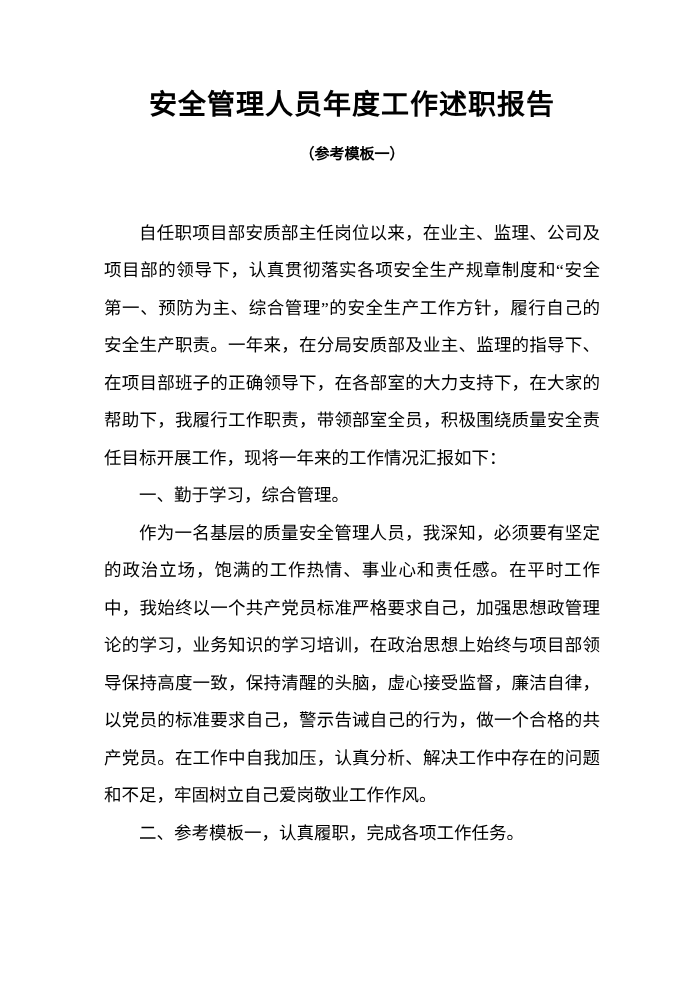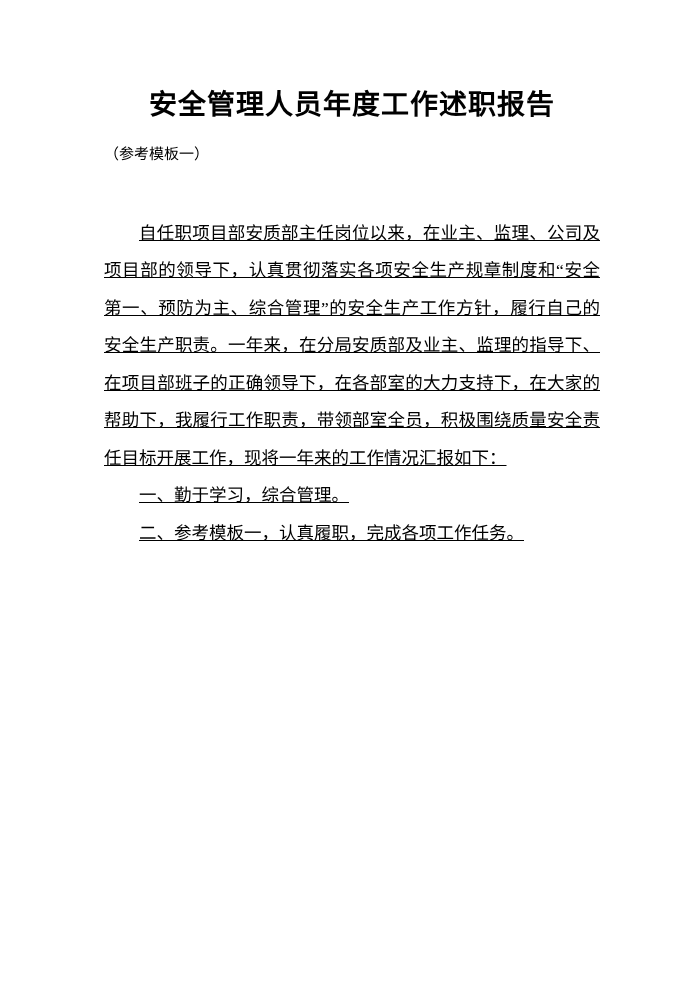--- a/index.html
+++ b/index.html
@@ -24,47 +24,48 @@
 
   .doc-title {
     text-align: center;
     font-size: 28px;
     font-weight: bold;
     letter-spacing: 1px;
     line-height: 1.2;
   }
 
   .doc-subtitle {
+    text-align: center;
     font-size: 15px;
     margin-top: 20px;
-    font-weight: normal;
+    font-weight: bold;
   }
 
   .doc-body {
     margin-top: 52px;
     font-size: 17.5px;
     line-height: 37.5px;
     text-align: justify;
-    text-decoration: underline;
   }
 
   .doc-body p {
     text-indent: 2em;
     margin: 0;
     word-break: break-all;
   }
 </style>
 </head>
 <body>
 
 <div class="page">
 
   <h1 class="doc-title">安全管理人员年度工作述职报告</h1>
 
   <div class="doc-subtitle">（参考模板一）</div>
 
   <div class="doc-body">
     <p>自任职项目部安质部主任岗位以来，在业主、监理、公司及项目部的领导下，认真贯彻落实各项安全生产规章制度和“安全第一、预防为主、综合管理”的安全生产工作方针，履行自己的安全生产职责。一年来，在分局安质部及业主、监理的指导下、在项目部班子的正确领导下，在各部室的大力支持下，在大家的帮助下，我履行工作职责，带领部室全员，积极围绕质量安全责任目标开展工作，现将一年来的工作情况汇报如下：</p>
     <p>一、勤于学习，综合管理。</p>
+    <p>作为一名基层的质量安全管理人员，我深知，必须要有坚定的政治立场，饱满的工作热情、事业心和责任感。在平时工作中，我始终以一个共产党员标准严格要求自己，加强思想政管理论的学习，业务知识的学习培训，在政治思想上始终与项目部领导保持高度一致，保持清醒的头脑，虚心接受监督，廉洁自律，以党员的标准要求自己，警示告诫自己的行为，做一个合格的共产党员。在工作中自我加压，认真分析、解决工作中存在的问题和不足，牢固树立自己爱岗敬业工作作风。</p>
     <p>二、参考模板一，认真履职，完成各项工作任务。</p>
   </div>
 
 </div>
 
 </body></html>

